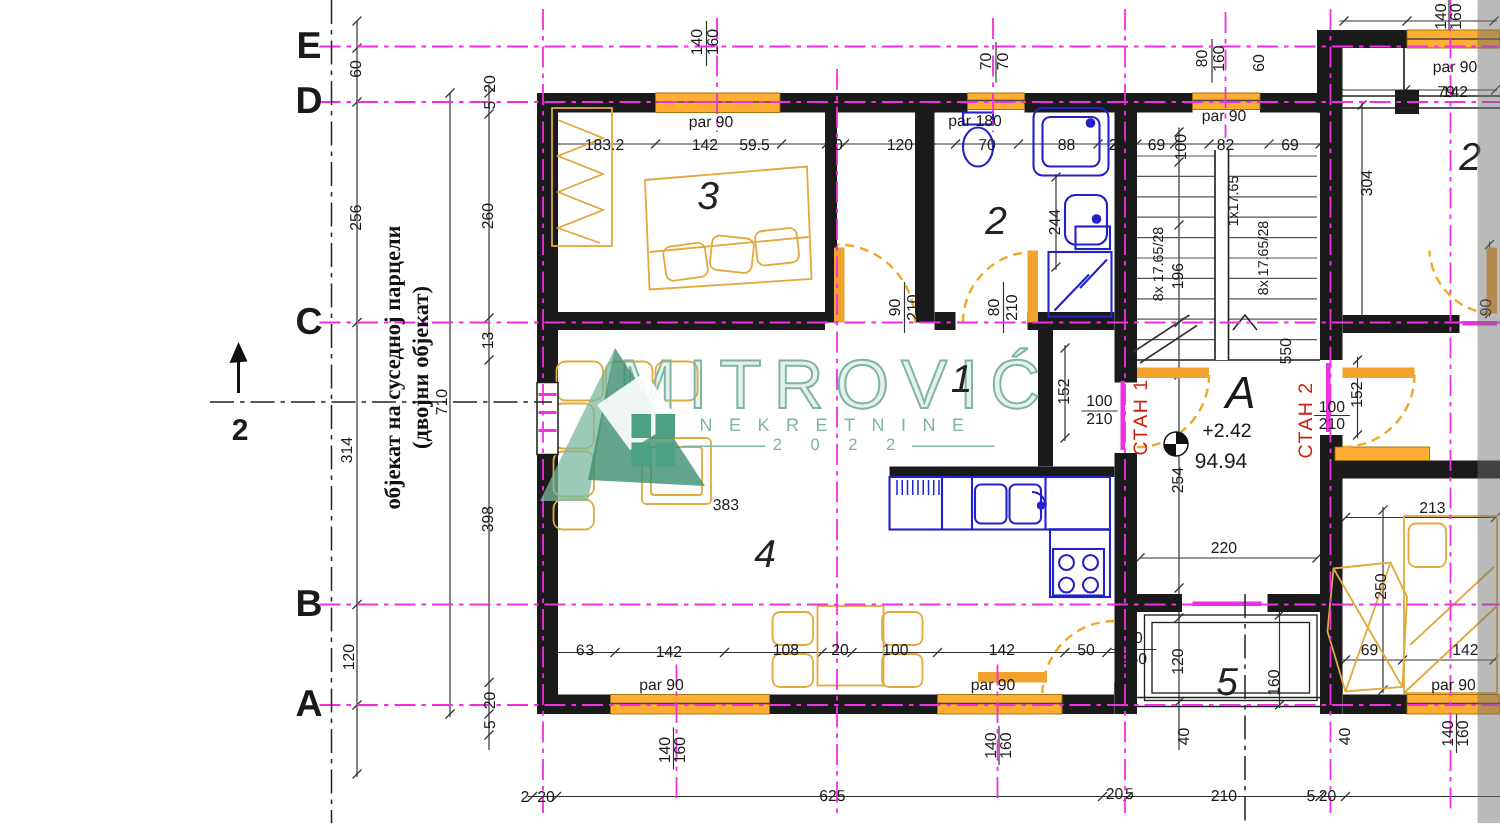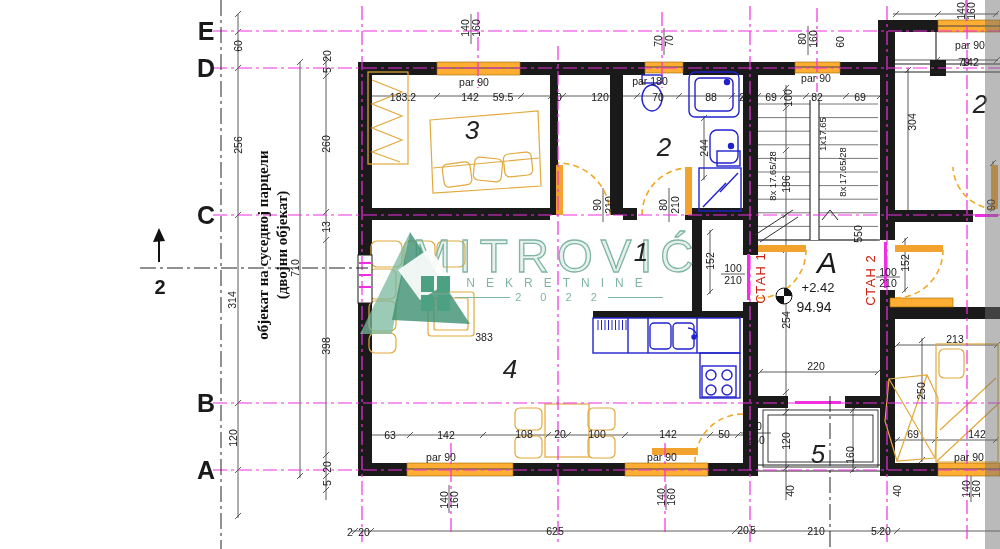--- a/index.html
+++ b/index.html
@@ -479,21 +479,21 @@
     <span class="lbl dim r" style="left: 843px; top: 172px; font-size: 9.5px;">8x 17.65/28</span>
     <span class="lbl dim r" style="left: 858px; top: 234px;">550</span>
     <span class="lbl dim r" style="left: 786px; top: 320px;">254</span>
     <span class="lbl dim" style="left: 816px; top: 366px;">220</span>
     <span class="lbl dim" style="left: 888px; top: 272px;">100</span>
     <span class="lbl dim" style="left: 888px; top: 283px;">210</span>
     <span class="lbl dim r" style="left: 905px; top: 263px;">152</span>
     <span class="lbl dim r" style="left: 991px; top: 205px;">90</span>
     <span class="lbl dim" style="left: 955px; top: 339px;">213</span>
     <span class="lbl dim r" style="left: 921px; top: 391px;">250</span>
-    <span class="lbl dim" style="left: 390px; top: 435px;">63</span>
+    <span class="lbl dim" style="left: 390px; top: 435px; font-family: Liberation Mono, monospace;">63</span>
     <span class="lbl dim" style="left: 446px; top: 435px;">142</span>
     <span class="lbl dim" style="left: 524px; top: 434px;">108</span>
     <span class="lbl dim" style="left: 560px; top: 434px;">20</span>
     <span class="lbl dim" style="left: 597px; top: 434px;">100</span>
     <span class="lbl dim" style="left: 668px; top: 434px;">142</span>
     <span class="lbl dim" style="left: 724px; top: 434px;">50</span>
     <span class="lbl dim" style="left: 756px; top: 426px;">80</span>
     <span class="lbl dim" style="left: 756px; top: 440px;">250</span>
     <span class="lbl dim r" style="left: 786px; top: 441px;">120</span>
     <span class="lbl dim r" style="left: 850px; top: 455px;">160</span>

